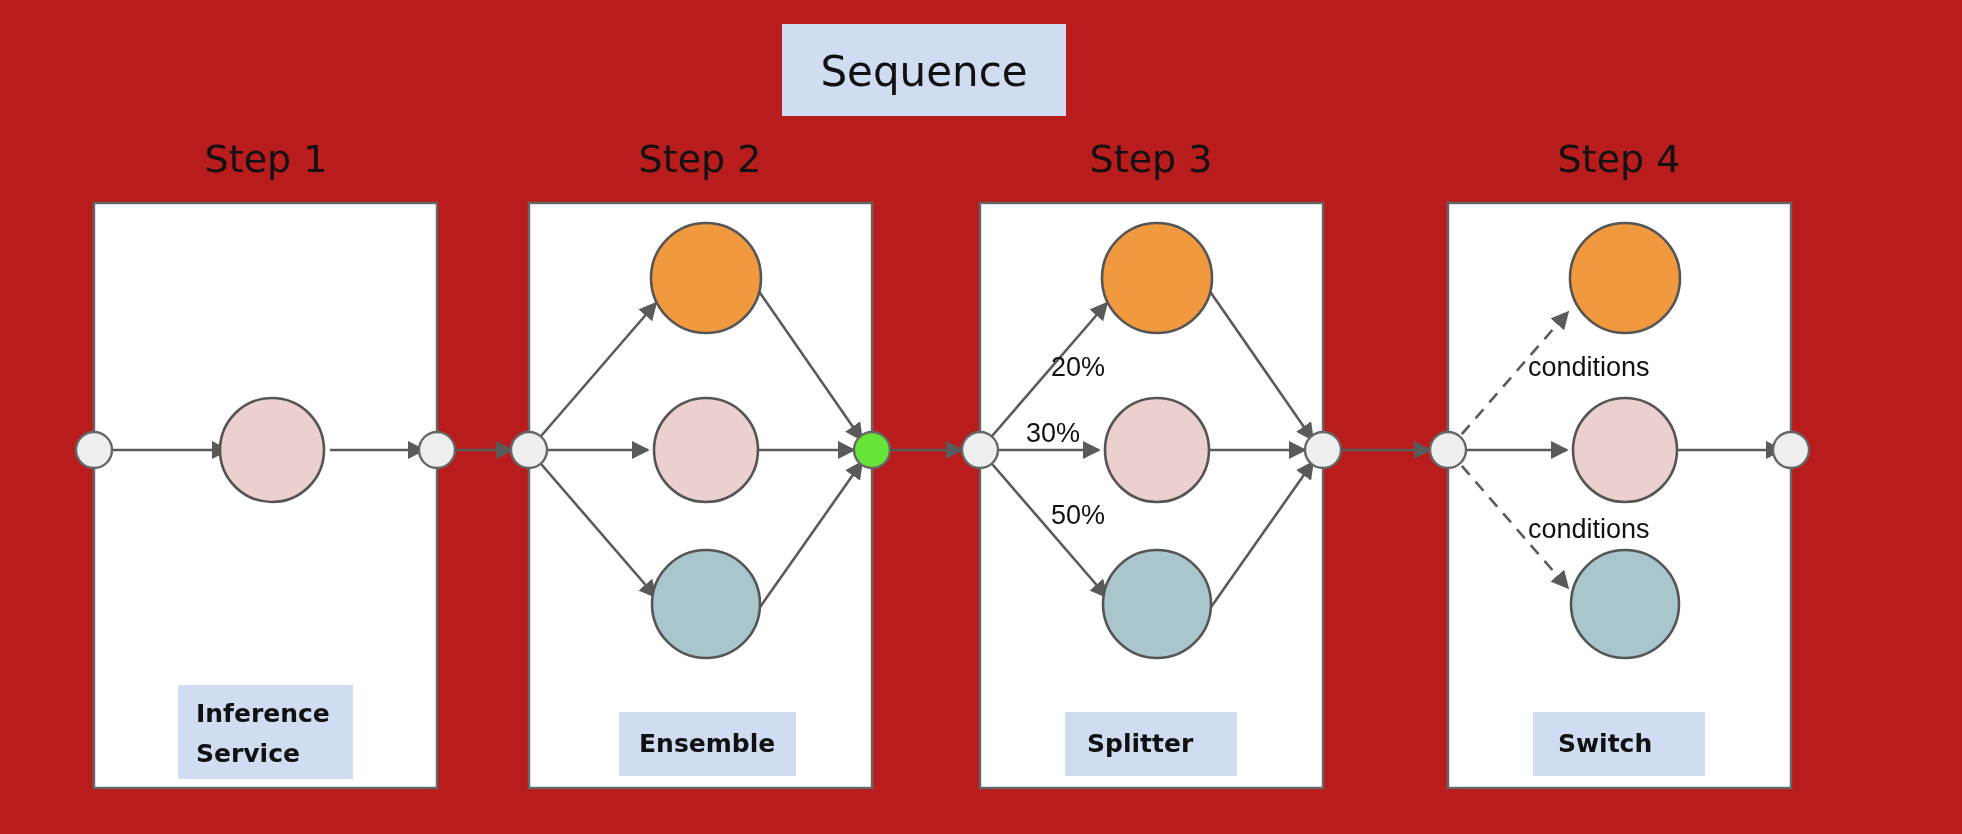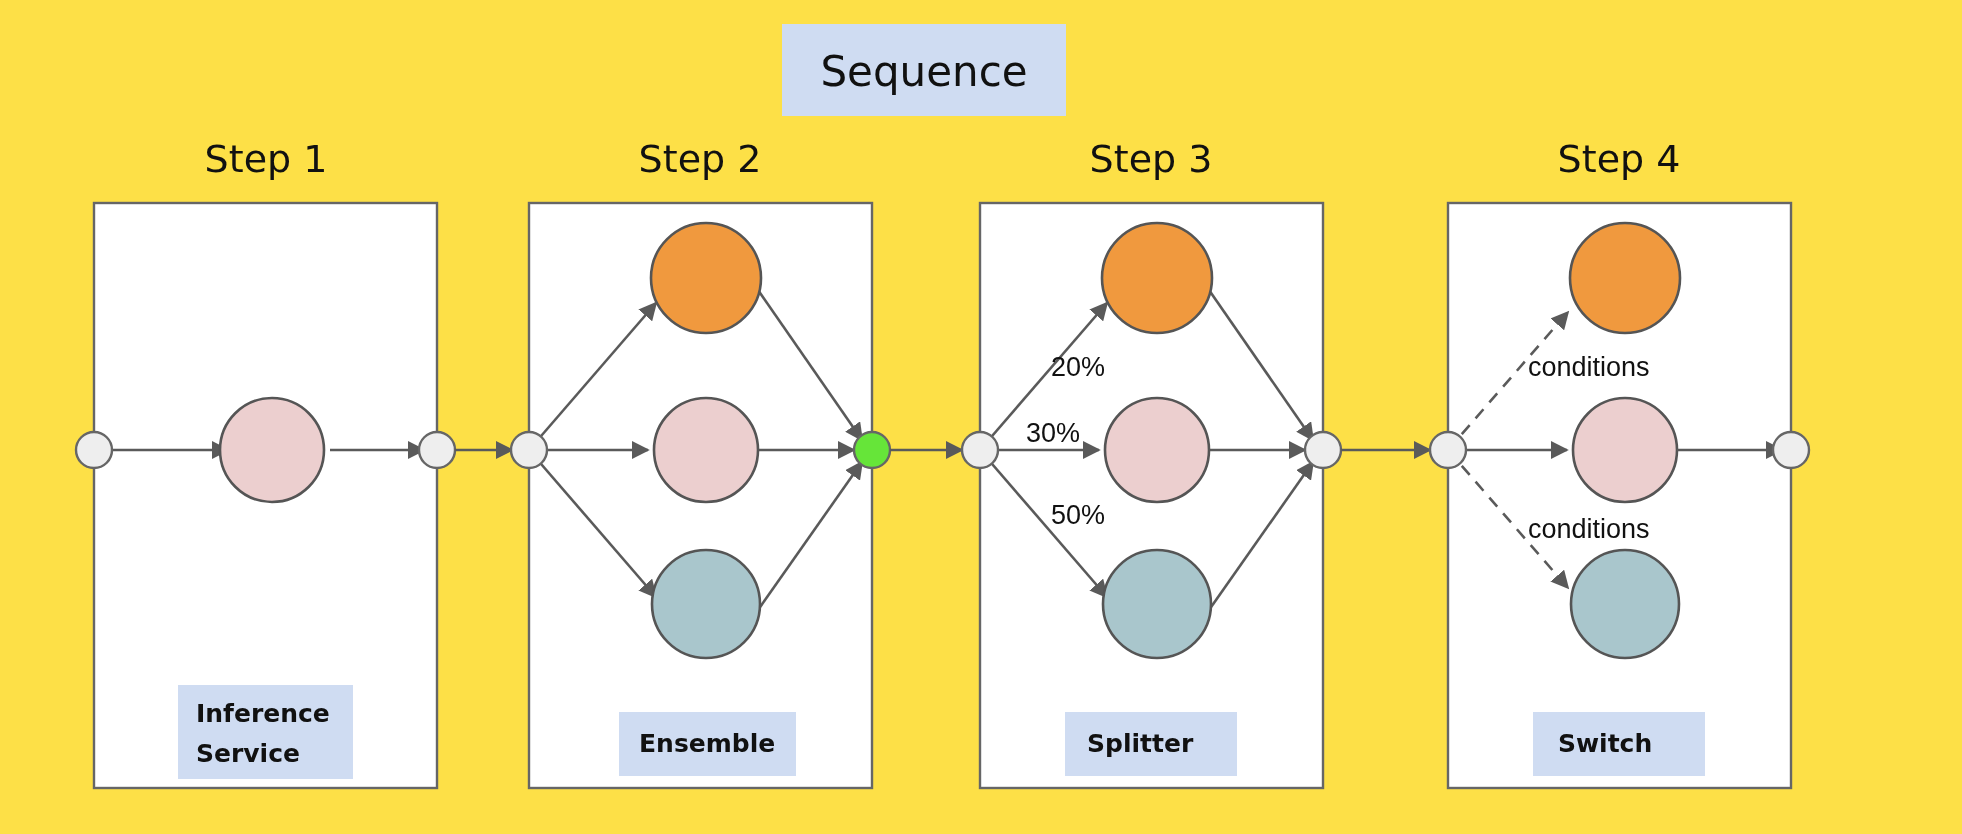--- a/index.html
+++ b/index.html
@@ -11,21 +11,21 @@
     width: 1962px;
     height: 834px;
     background: #eeeeee;
     font-family: "DejaVu Sans", sans-serif;
     overflow: hidden;
   }
   #canvas-root {
     position: relative;
     width: 1962px;
     height: 834px;
-    background: #fde047;
+    background: #b91c1c;
   }
   svg#diagram {
     display: block;
     width: 1962px;
     height: 834px;
   }
   .step-box {
     fill: #ffffff;
     stroke: #666666;
     stroke-width: 2.4;

